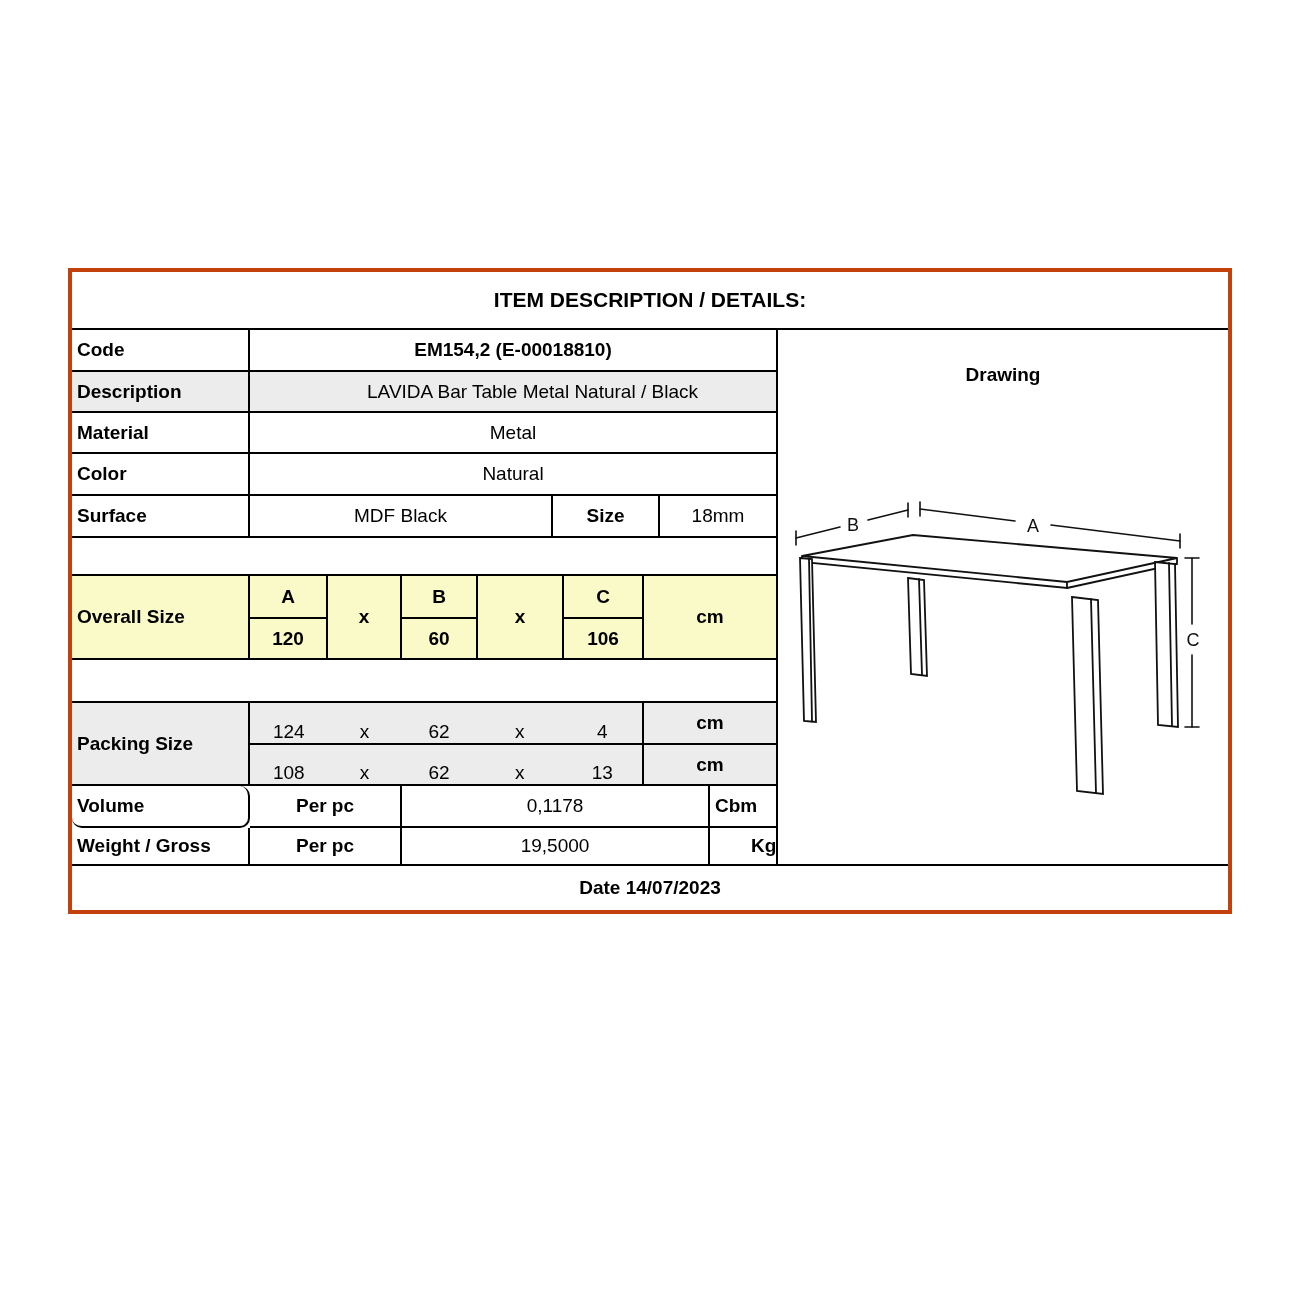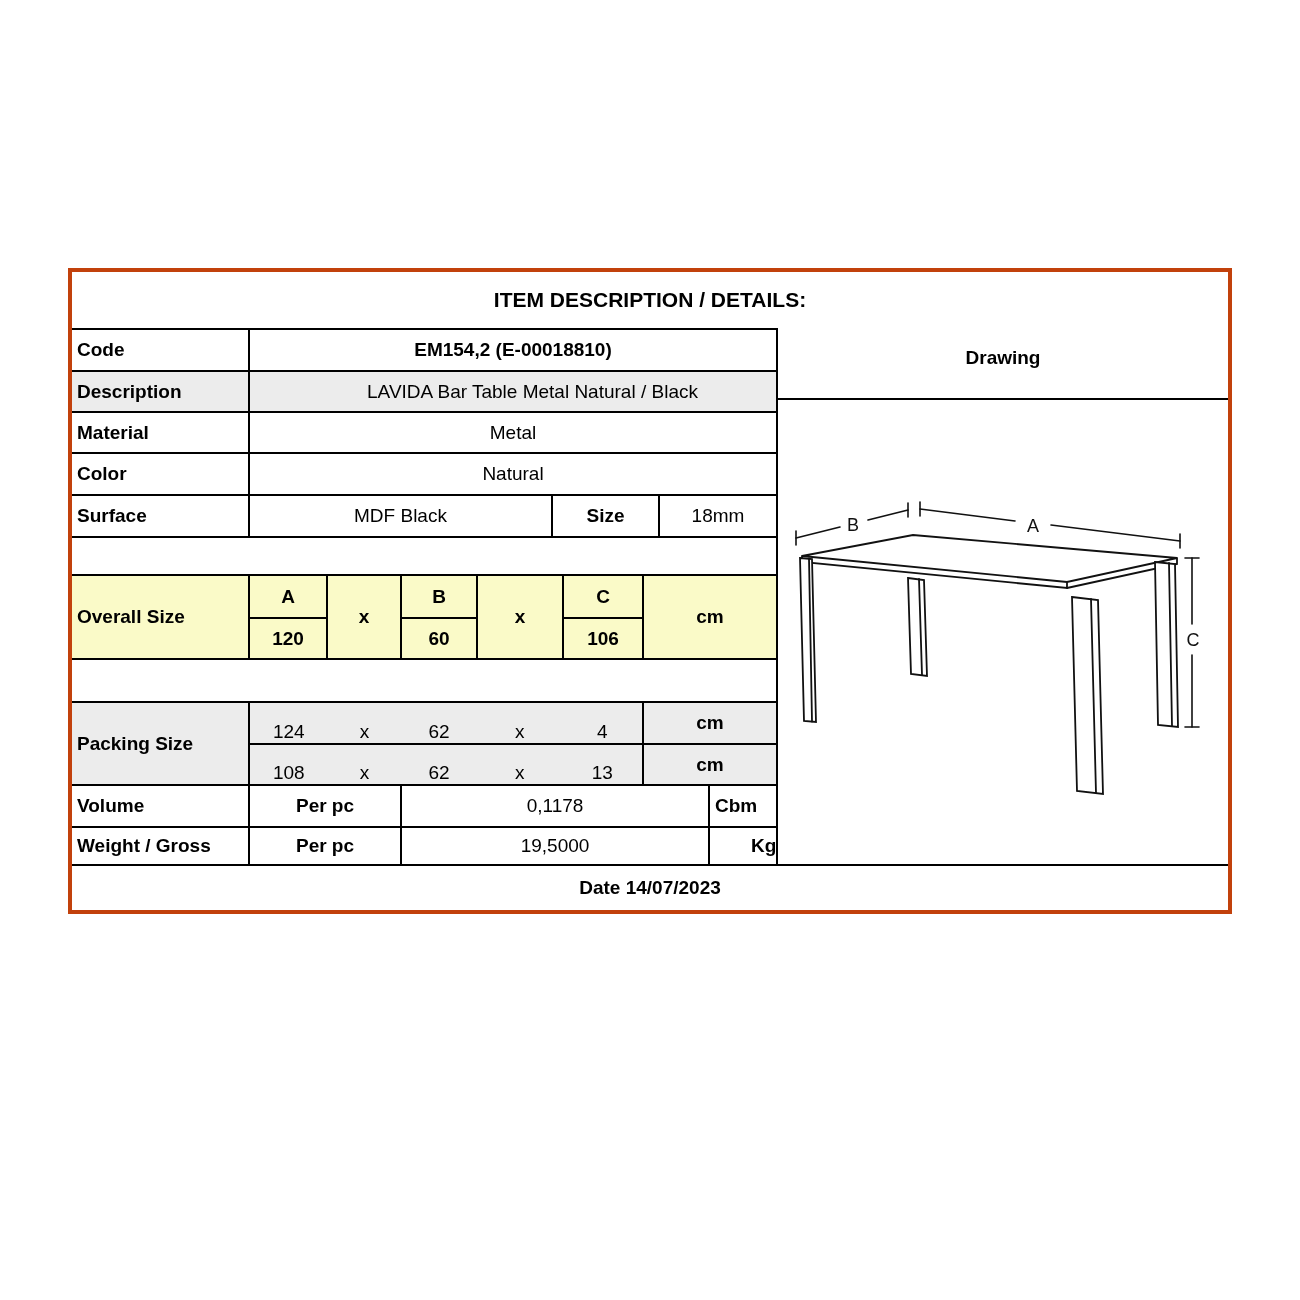--- a/index.html
+++ b/index.html
@@ -84,33 +84,33 @@
     <div class="cell bold gray" style="left:572px;top:431px;width:134px;height:42px;">cm</div>
     <div class="cell gray vals" style="left:178px;top:473px;width:394px;height:41px;">
       <span style="width:78px;">108</span>
       <span style="width:74px;">x</span>
       <span style="width:76px;">62</span>
       <span style="width:86px;">x</span>
       <span style="width:80px;">13</span>
     </div>
     <div class="cell bold gray" style="left:572px;top:473px;width:134px;height:41px;">cm</div>
 
-    <div class="cell bold left" style="left:0;top:514px;width:178px;height:42px;">Volume</div>
+    <div class="cell bold left" style="left:0;top:514px;width:178px;height:42px;border-radius:10px;">Volume</div>
     <div class="cell bold" style="left:178px;top:514px;width:152px;height:42px;">Per pc</div>
     <div class="cell" style="left:330px;top:514px;width:308px;height:42px;">0,1178</div>
     <div class="cell bold left" style="left:638px;top:514px;width:68px;height:42px;">Cbm</div>
 
     <div class="cell bold left" style="left:0;top:556px;width:178px;height:38px;">Weight / Gross</div>
     <div class="cell bold" style="left:178px;top:556px;width:152px;height:38px;">Per pc</div>
     <div class="cell" style="left:330px;top:556px;width:308px;height:38px;">19,5000</div>
     <div class="cell bold left" style="left:638px;top:556px;width:68px;height:38px;padding-left:41px;">Kg</div>
 
     <div class="cell bold no-r no-b" style="left:0;top:594px;width:1156px;height:44px;">Date 14/07/2023</div>
 
-    <div class="cell bold no-r" style="left:706px;top:45px;width:450px;height:83px;">Drawing</div>
+    <div class="cell bold no-r" style="left:706px;top:62px;width:450px;height:83px;">Drawing</div>
 
     <div class="cell no-r" id="drawing-canvas" style="left:706px;top:141px;width:450px;height:453px;">
       <svg width="450" height="453" viewBox="0 0 450 453">
         <g stroke="#111" stroke-width="1.8" fill="none" stroke-linecap="round">
 
           <polygon points="24,144 135,123 399,146 289,170" fill="#fff"></polygon>
 
           <polyline points="24,144 24,150 289,176 289,170"></polyline>
           <polyline points="399,146 399,152 289,176"></polyline>
 

